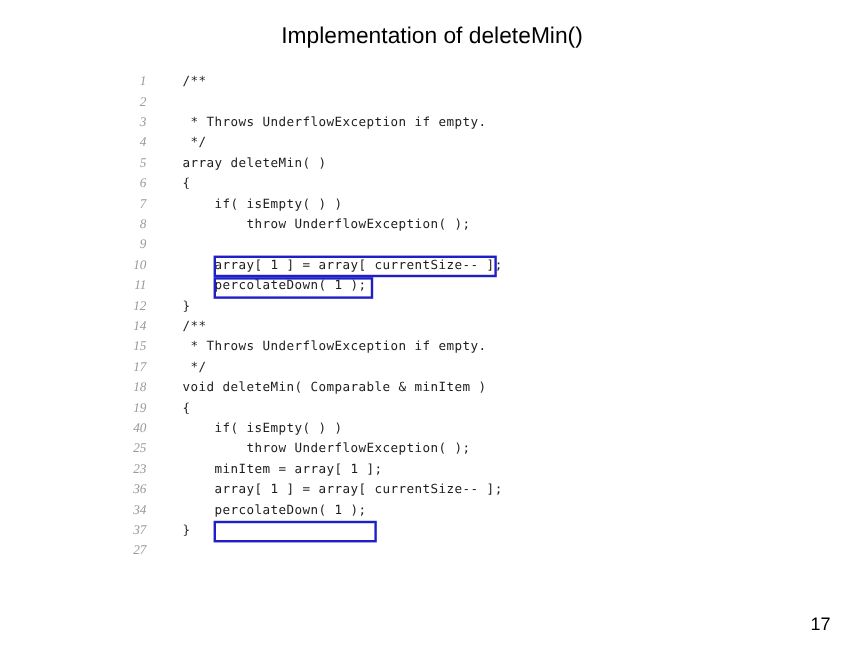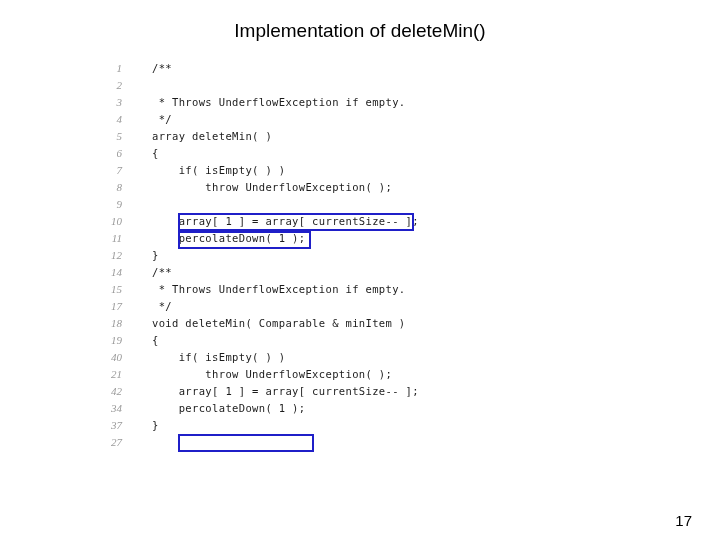--- a/index.html
+++ b/index.html
@@ -107,22 +107,23 @@
       <div class="code-row"><span class="line-no">9</span><span class="line-code"></span></div>
       <div class="code-row"><span class="line-no">10</span><span class="line-code">    array[ 1 ] = array[ currentSize-- ];</span></div>
       <div class="code-row"><span class="line-no">11</span><span class="line-code">    percolateDown( 1 );</span></div>
       <div class="code-row"><span class="line-no">12</span><span class="line-code">}</span></div>
       <div class="code-row"><span class="line-no">14</span><span class="line-code">/**</span></div>
       <div class="code-row"><span class="line-no">15</span><span class="line-code"> * Throws UnderflowException if empty.</span></div>
       <div class="code-row"><span class="line-no">17</span><span class="line-code"> */</span></div>
       <div class="code-row"><span class="line-no">18</span><span class="line-code">void deleteMin( Comparable &amp; minItem )</span></div>
       <div class="code-row"><span class="line-no">19</span><span class="line-code">{</span></div>
       <div class="code-row"><span class="line-no">40</span><span class="line-code">    if( isEmpty( ) )</span></div>
-      <div class="code-row"><span class="line-no">21</span><span class="line-code">        throw UnderflowException( );</span></div>
-      <div class="code-row"><span class="line-no">42</span><span class="line-code">    array[ 1 ] = array[ currentSize-- ];</span></div>
+      <div class="code-row"><span class="line-no">25</span><span class="line-code">        throw UnderflowException( );</span></div>
+      <div class="code-row"><span class="line-no">23</span><span class="line-code">    minItem = array[ 1 ];</span></div>
+      <div class="code-row"><span class="line-no">36</span><span class="line-code">    array[ 1 ] = array[ currentSize-- ];</span></div>
       <div class="code-row"><span class="line-no">34</span><span class="line-code">    percolateDown( 1 );</span></div>
       <div class="code-row"><span class="line-no">37</span><span class="line-code">}</span></div>
       <div class="code-row"><span class="line-no">27</span><span class="line-code"></span></div>
     </div>
 
   <div id="highlight-layer">
       <div class="hl-box" style="left: 82px; top: 153px; width: 236px; height: 18px; border-color: rgb(31, 31, 200);"></div>
       <div class="hl-box" style="left: 82px; top: 171px; width: 133px; height: 18px; border-color: rgb(31, 31, 200);"></div>
       <div class="hl-box" style="left: 82px; top: 374px; width: 136px; height: 18px; border-color: rgb(31, 31, 200);"></div>
     </div>

